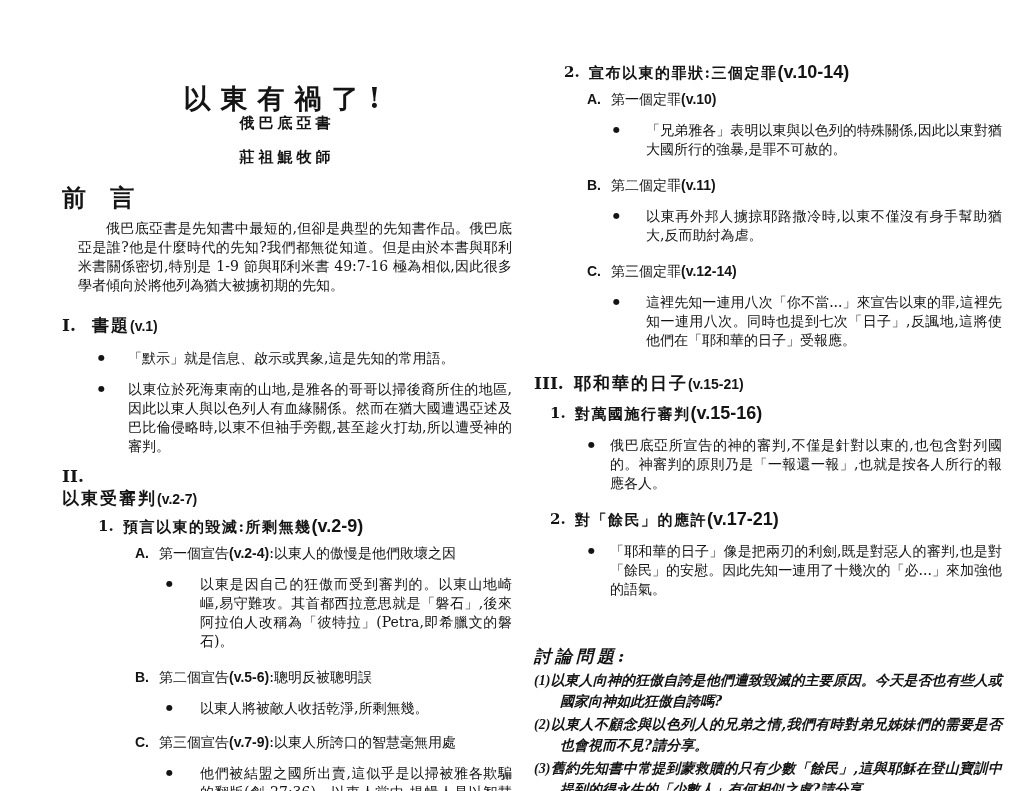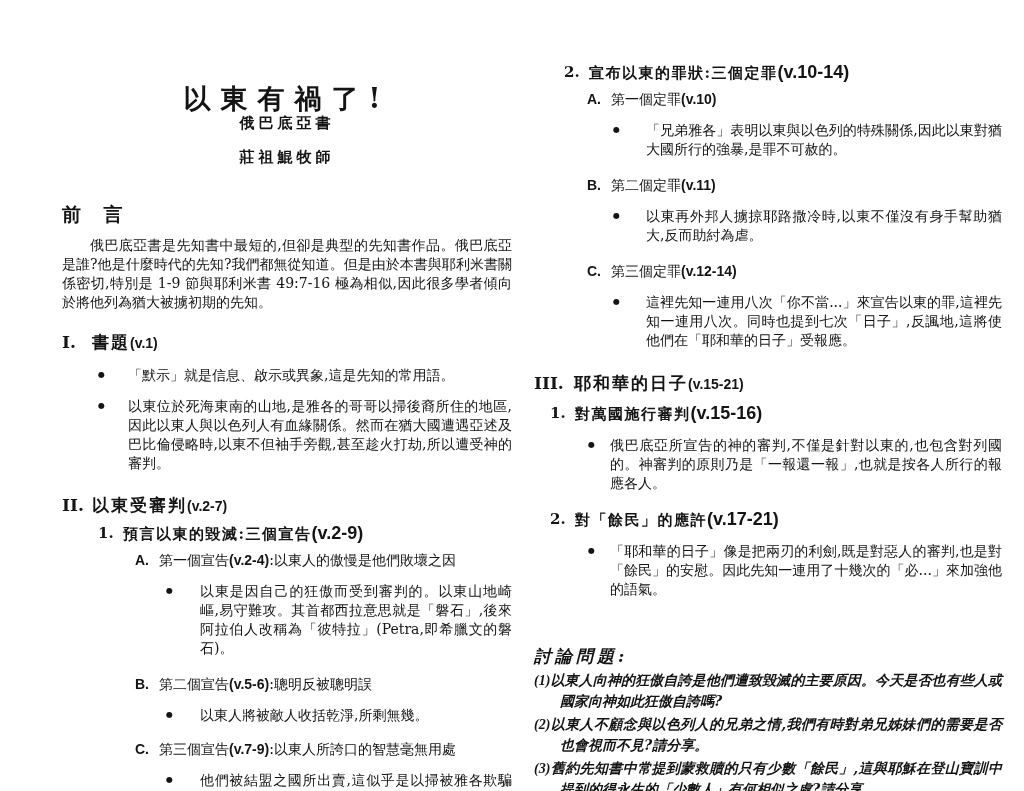--- a/index.html
+++ b/index.html
@@ -18,22 +18,22 @@
     text-align:center; font-weight:bold; font-size:27px; line-height:30px;
     letter-spacing:10px;
   }
   .doc-subtitle, .doc-author {
     text-align:center; font-weight:bold; font-size:15px; line-height:18px;
     letter-spacing:4px;
   }
   .doc-subtitle { }
   .doc-author   { margin-top:16px; }
 
-  .kai-heading { margin-top:39px; font-weight:bold; font-size:19px; letter-spacing:8px; }
-  .body-para   { margin:12px 0 0 0; text-indent:2em; text-align:justify; }
+  .kai-heading { margin-top:22px; font-weight:bold; font-size:24px; letter-spacing:8px; }
+  .body-para   { margin:12px 0 0 16px; text-indent:2em; text-align:justify; }
 
   .major { display:flex; margin-top:19px; font-weight:bold; font-size:17px; line-height:22px; }
   .major-num { flex:none; width:30px; }
   .major-num.w40 { width:40px; }
   .major-title { letter-spacing:2px; }
   .ref { font-family:"Liberation Sans","DejaVu Sans",sans-serif; font-weight:bold; }
   .major .ref { font-size:14px; }
 
   .subhead { display:flex; margin-top:6px; font-weight:bold; font-size:15px; line-height:20px; }
   .subhead .sub-num { flex:none; width:25px; }
@@ -83,28 +83,28 @@
     </div>
     <div class="bullet b-lv1">
       <span class="dot">●</span>
       <span class="bullet-text">「默示」就是信息、啟示或異象,這是先知的常用語。</span>
     </div>
     <div class="bullet b-lv1">
       <span class="dot">●</span>
       <span class="bullet-text">以東位於死海東南的山地,是雅各的哥哥以掃後裔所住的地區,因此以東人與以色列人有血緣關係。然而在猶大國遭遇亞述及巴比倫侵略時,以東不但袖手旁觀,甚至趁火打劫,所以遭受神的審判。</span>
     </div>
 
-    <div class="major" style="margin-top:21px;">
+    <div class="major" style="margin-top:9px;flex-direction:column;">
       <span class="major-num">II.</span>
       <span><span class="major-title">以東受審判</span><span class="ref">(v.2-7)</span></span>
     </div>
 
     <div class="subhead ind1">
       <span class="sub-num">1.</span>
-      <span><span class="sub-title">預言以東的毀滅:三個宣告</span><span class="ref">(v.2-9)</span></span>
+      <span><span class="sub-title">預言以東的毀滅:所剩無幾</span><span class="ref">(v.2-9)</span></span>
     </div>
 
     <div class="letter-head ind2">
       <span class="letter-num">A.</span>
       <span><span>第一個宣告</span><span class="ref">(v.2-4)</span><span>:以東人的傲慢是他們敗壞之因</span></span>
     </div>
     <div class="bullet b-lv2">
       <span class="dot">●</span>
       <span class="bullet-text">以東是因自己的狂傲而受到審判的。以東山地崎嶇,易守難攻。其首都西拉意思就是「磐石」,後來阿拉伯人改稱為「彼特拉」(Petra,即希臘文的磐石)。</span>
     </div>

